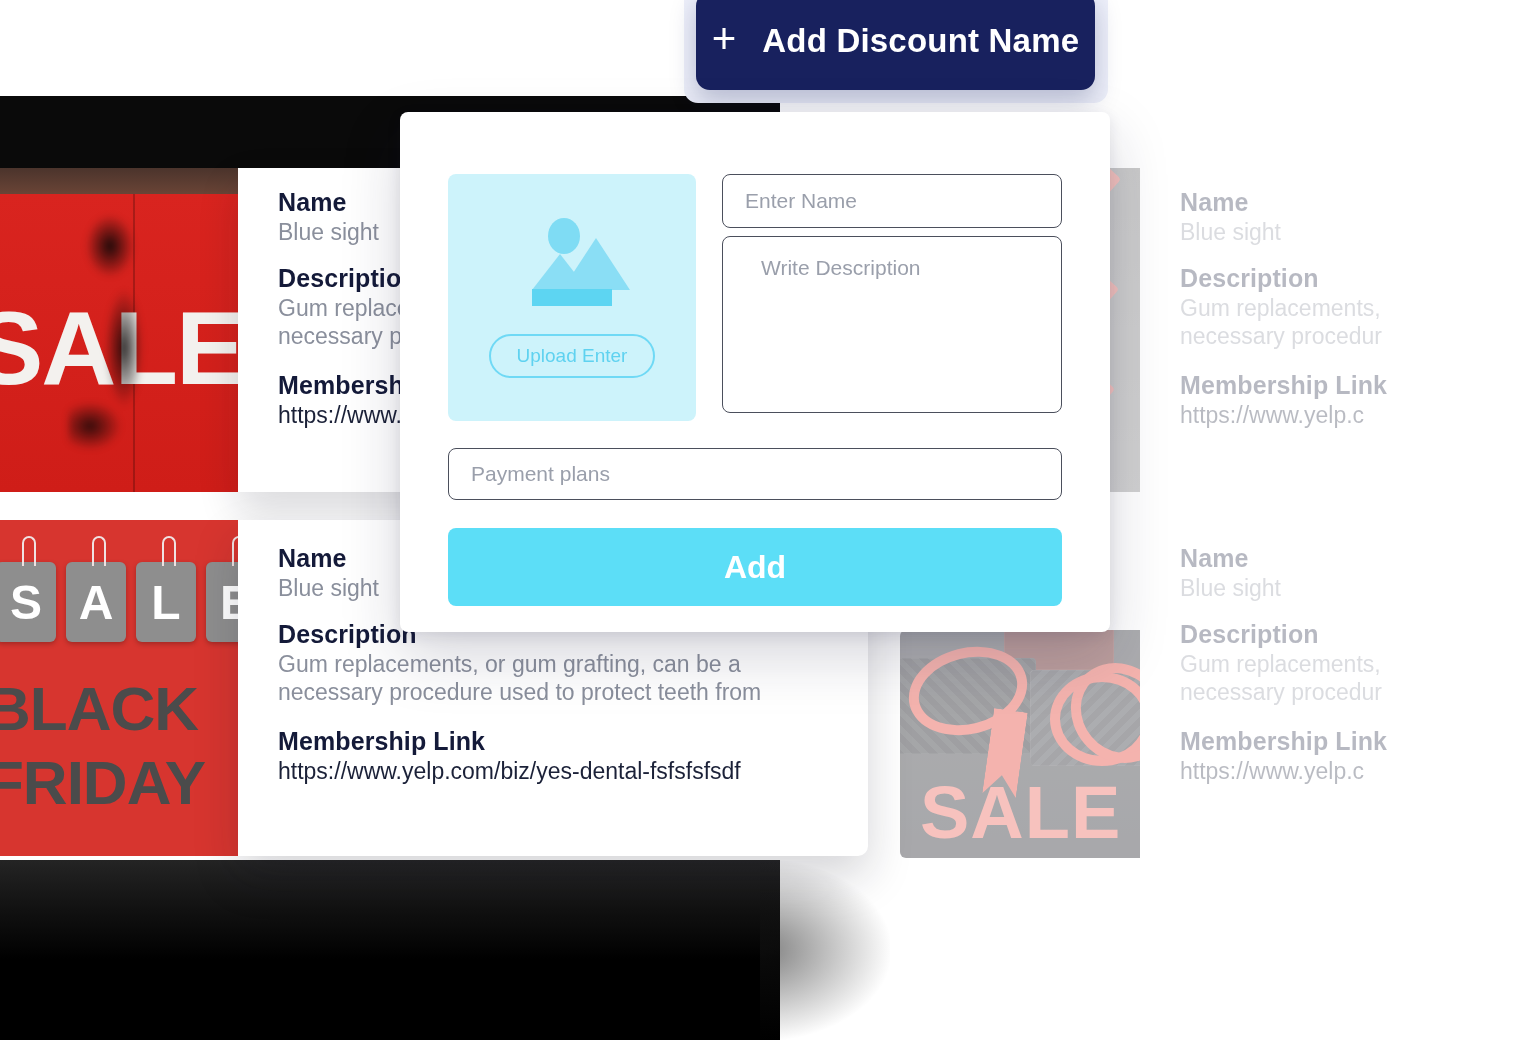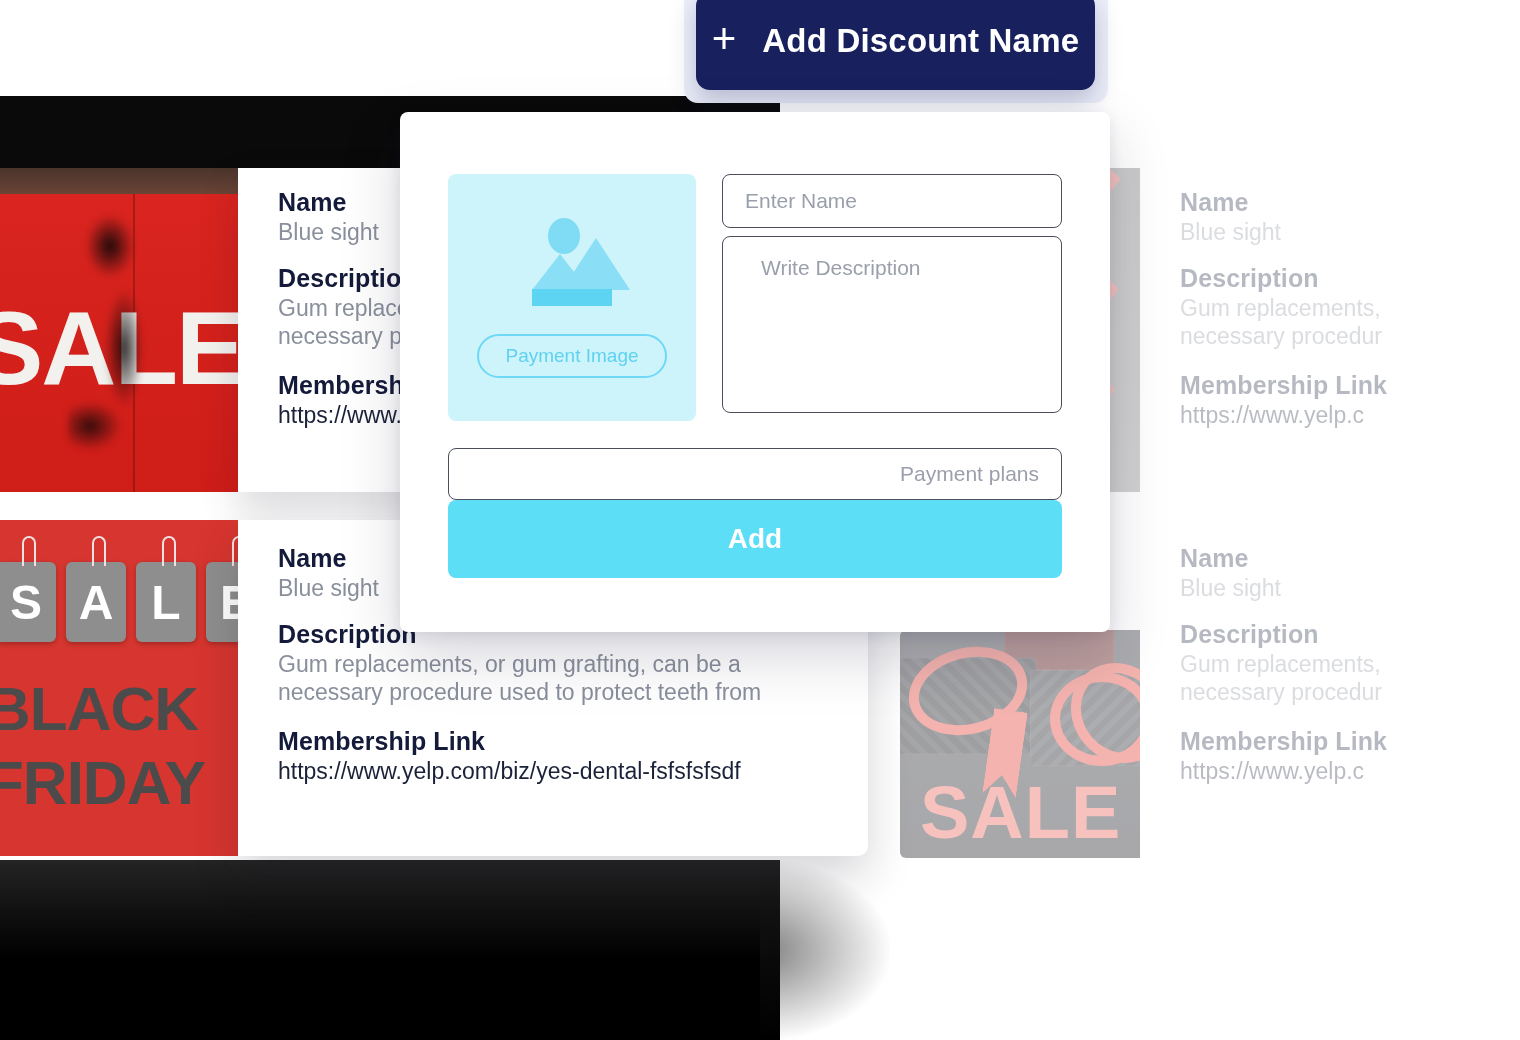--- a/index.html
+++ b/index.html
@@ -157,23 +157,23 @@
   .fields-right{flex:1;display:flex;flex-direction:column;gap:8px;}
   .inp{box-sizing:border-box;width:100%;border:1.5px solid #4b4f5c;border-radius:8px;
      background:#fff;font-size:21px;color:#4b4f5c;
      font-family:"Liberation Sans", sans-serif;padding:0 22px;}
   .inp::placeholder{color:#9a9fab;}
   .inp-name{height:54px;}
   .ta{box-sizing:border-box;width:100%;height:177px;border:1.5px solid #4b4f5c;
      border-radius:8px;background:#fff;font-size:21px;color:#4b4f5c;resize:none;
      font-family:"Liberation Sans", sans-serif;padding:19px 38px;}
   .ta::placeholder{color:#9a9fab;}
-  .inp-pay{height:52px;margin-top:27px;text-align:right;}
-  .add-btn{width:100%;height:78px;border:none;border-radius:8px;
-     background:#5cdef7;color:#fff;font-size:28px;font-weight:700;cursor:pointer;
+  .inp-pay{height:52px;margin-top:27px;}
+  .add-btn{margin-top:28px;width:100%;height:78px;border:none;border-radius:8px;
+     background:#5cdef7;color:#fff;font-size:32px;font-weight:700;cursor:pointer;
      font-family:"Liberation Sans", sans-serif;}
 </style>
 </head>
 <body>
 
 <div class="stage">
 
   <div class="shadow-mass sh-top-left2"></div>
   <div class="shadow-mass sh-top-left"></div>
   <div class="shadow-mass sh-bottom"></div>
@@ -277,21 +277,21 @@
 
       <div class="form-top">
 
         <div class="upload-box">
           <div class="ph-icon">
             <div class="sun"></div>
             <div class="mt mt-small"></div>
             <div class="mt mt-big"></div>
             <div class="base"></div>
           </div>
-          <button class="upload-pill">Payment Image</button>
+          <button class="upload-pill">Upload Enter</button>
         </div>
 
         <div class="fields-right">
           <input class="inp inp-name" type="text" placeholder="Enter Name" style="">
           <textarea class="ta" placeholder="Write Description" style=""></textarea>
         </div>
       </div>
 
       <input class="inp inp-pay" type="text" placeholder="Payment plans" style="">
 

